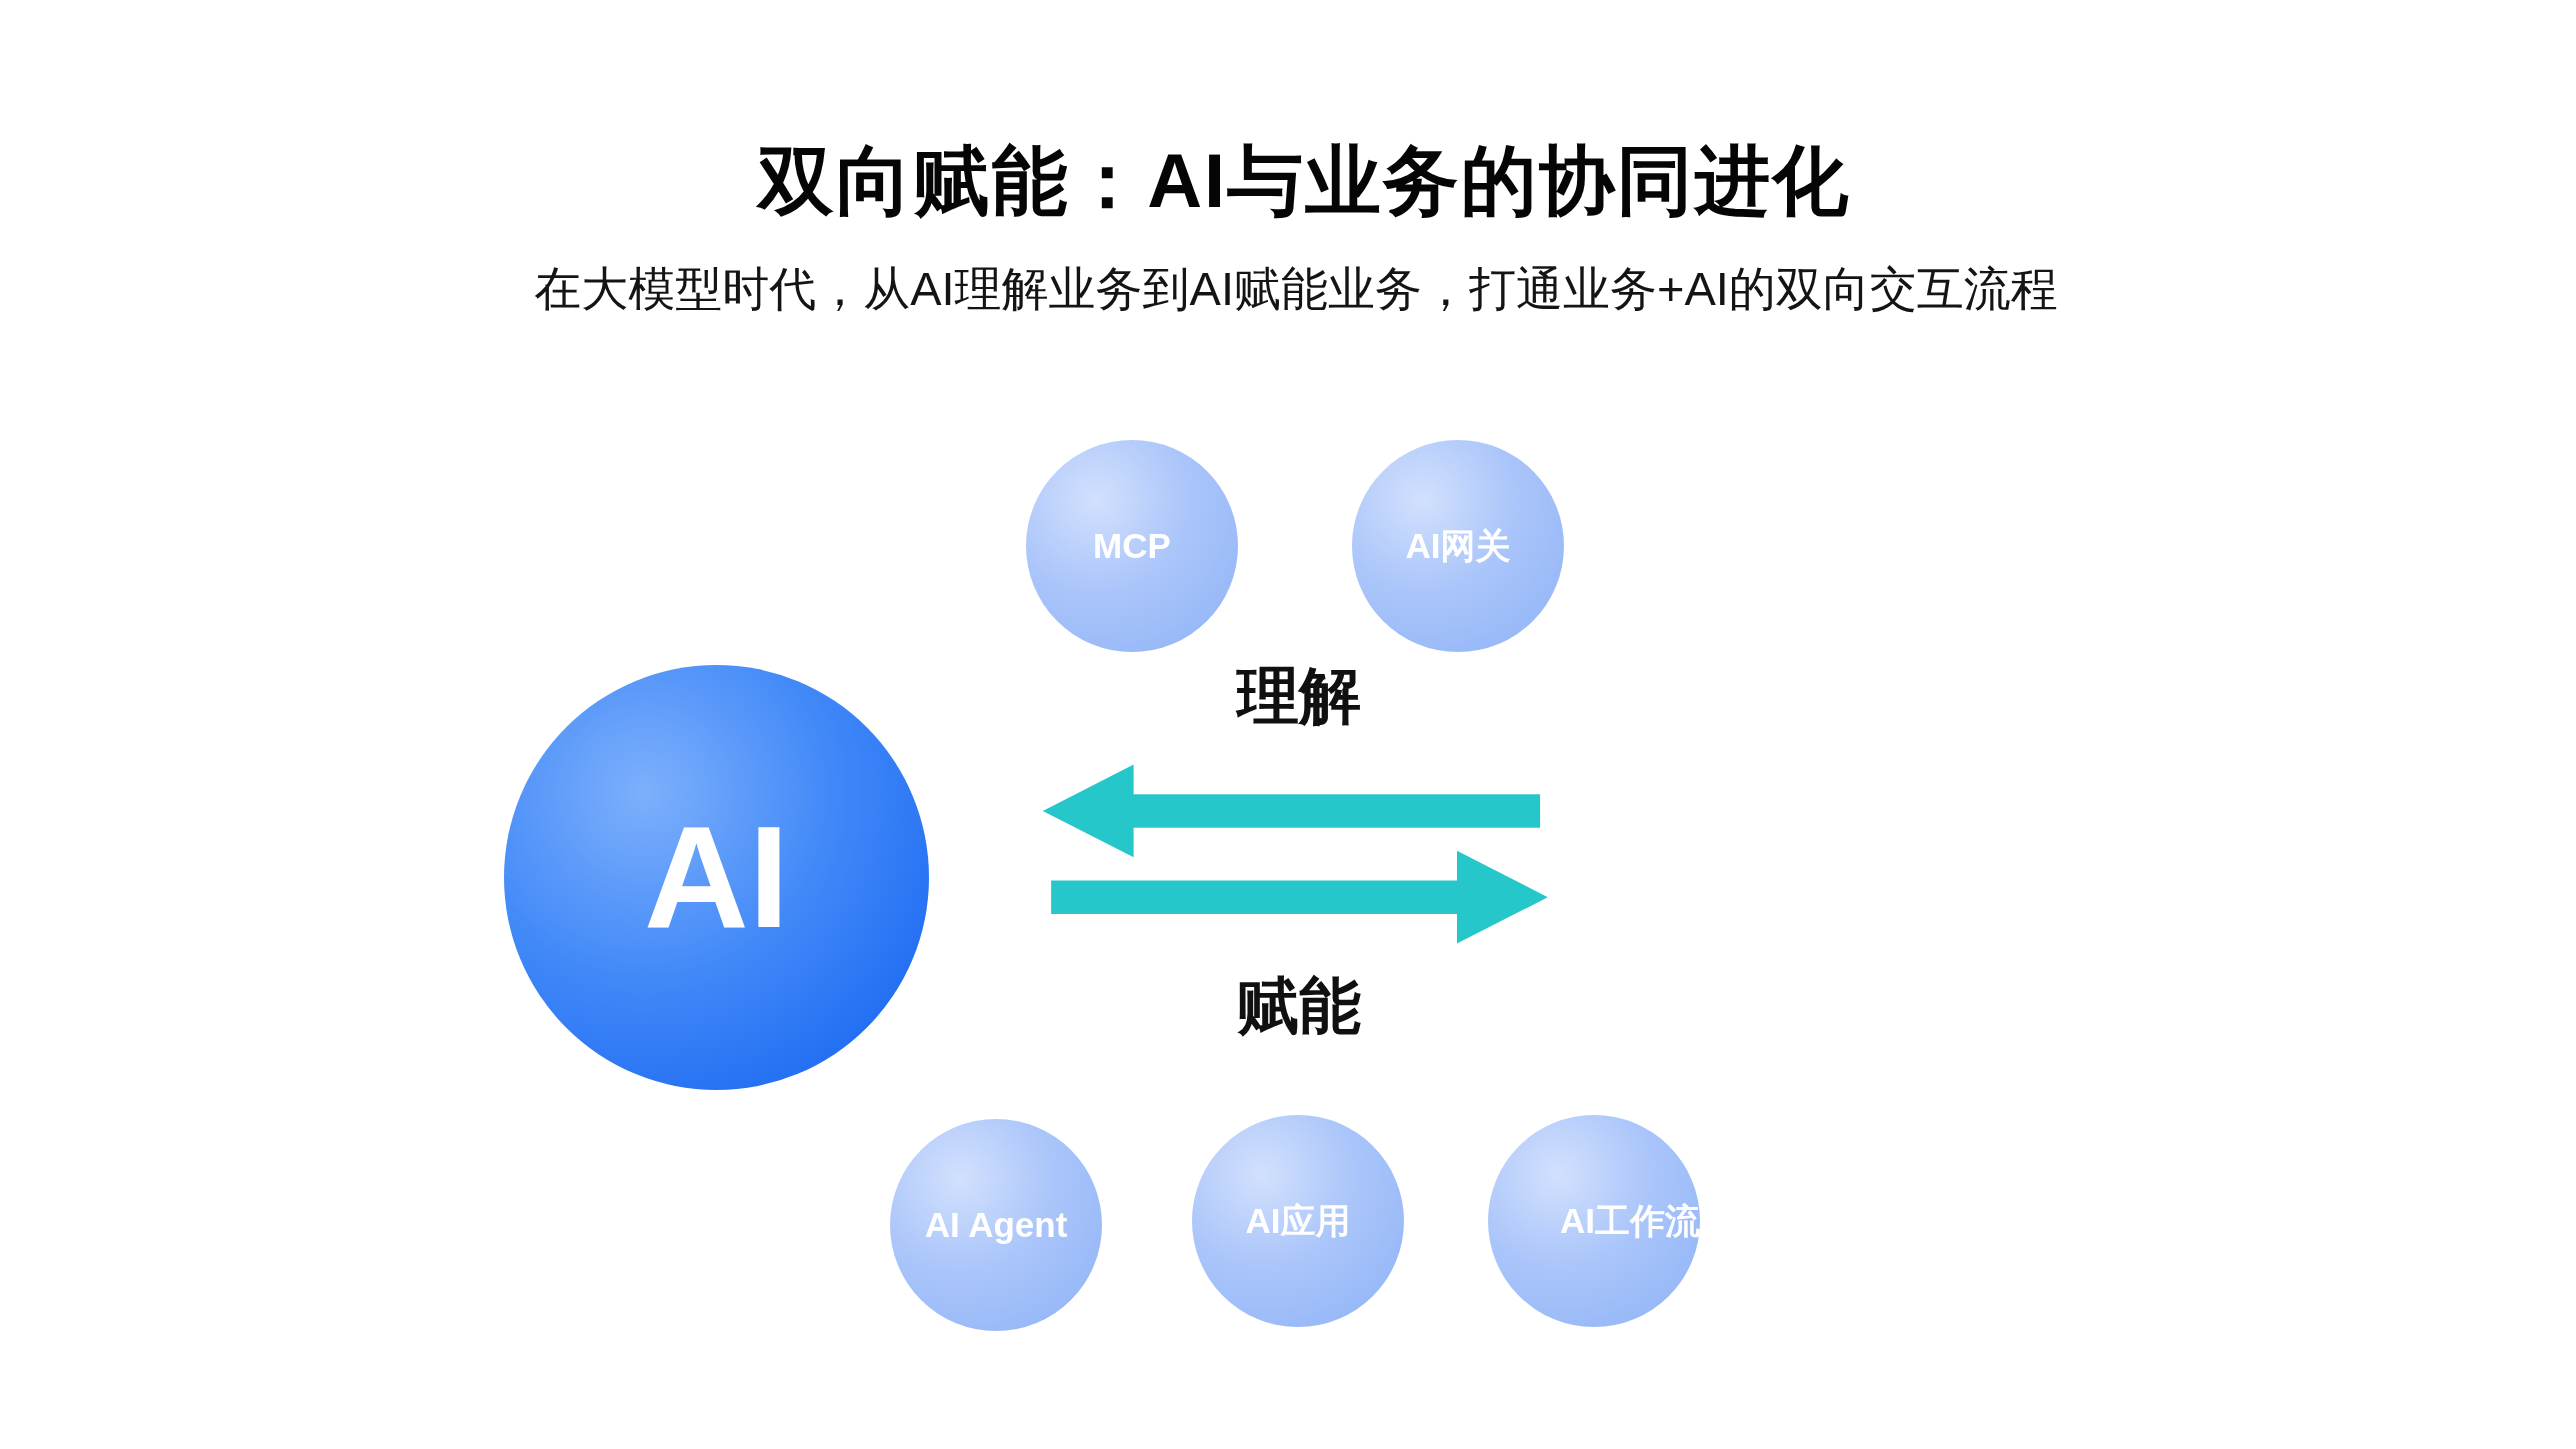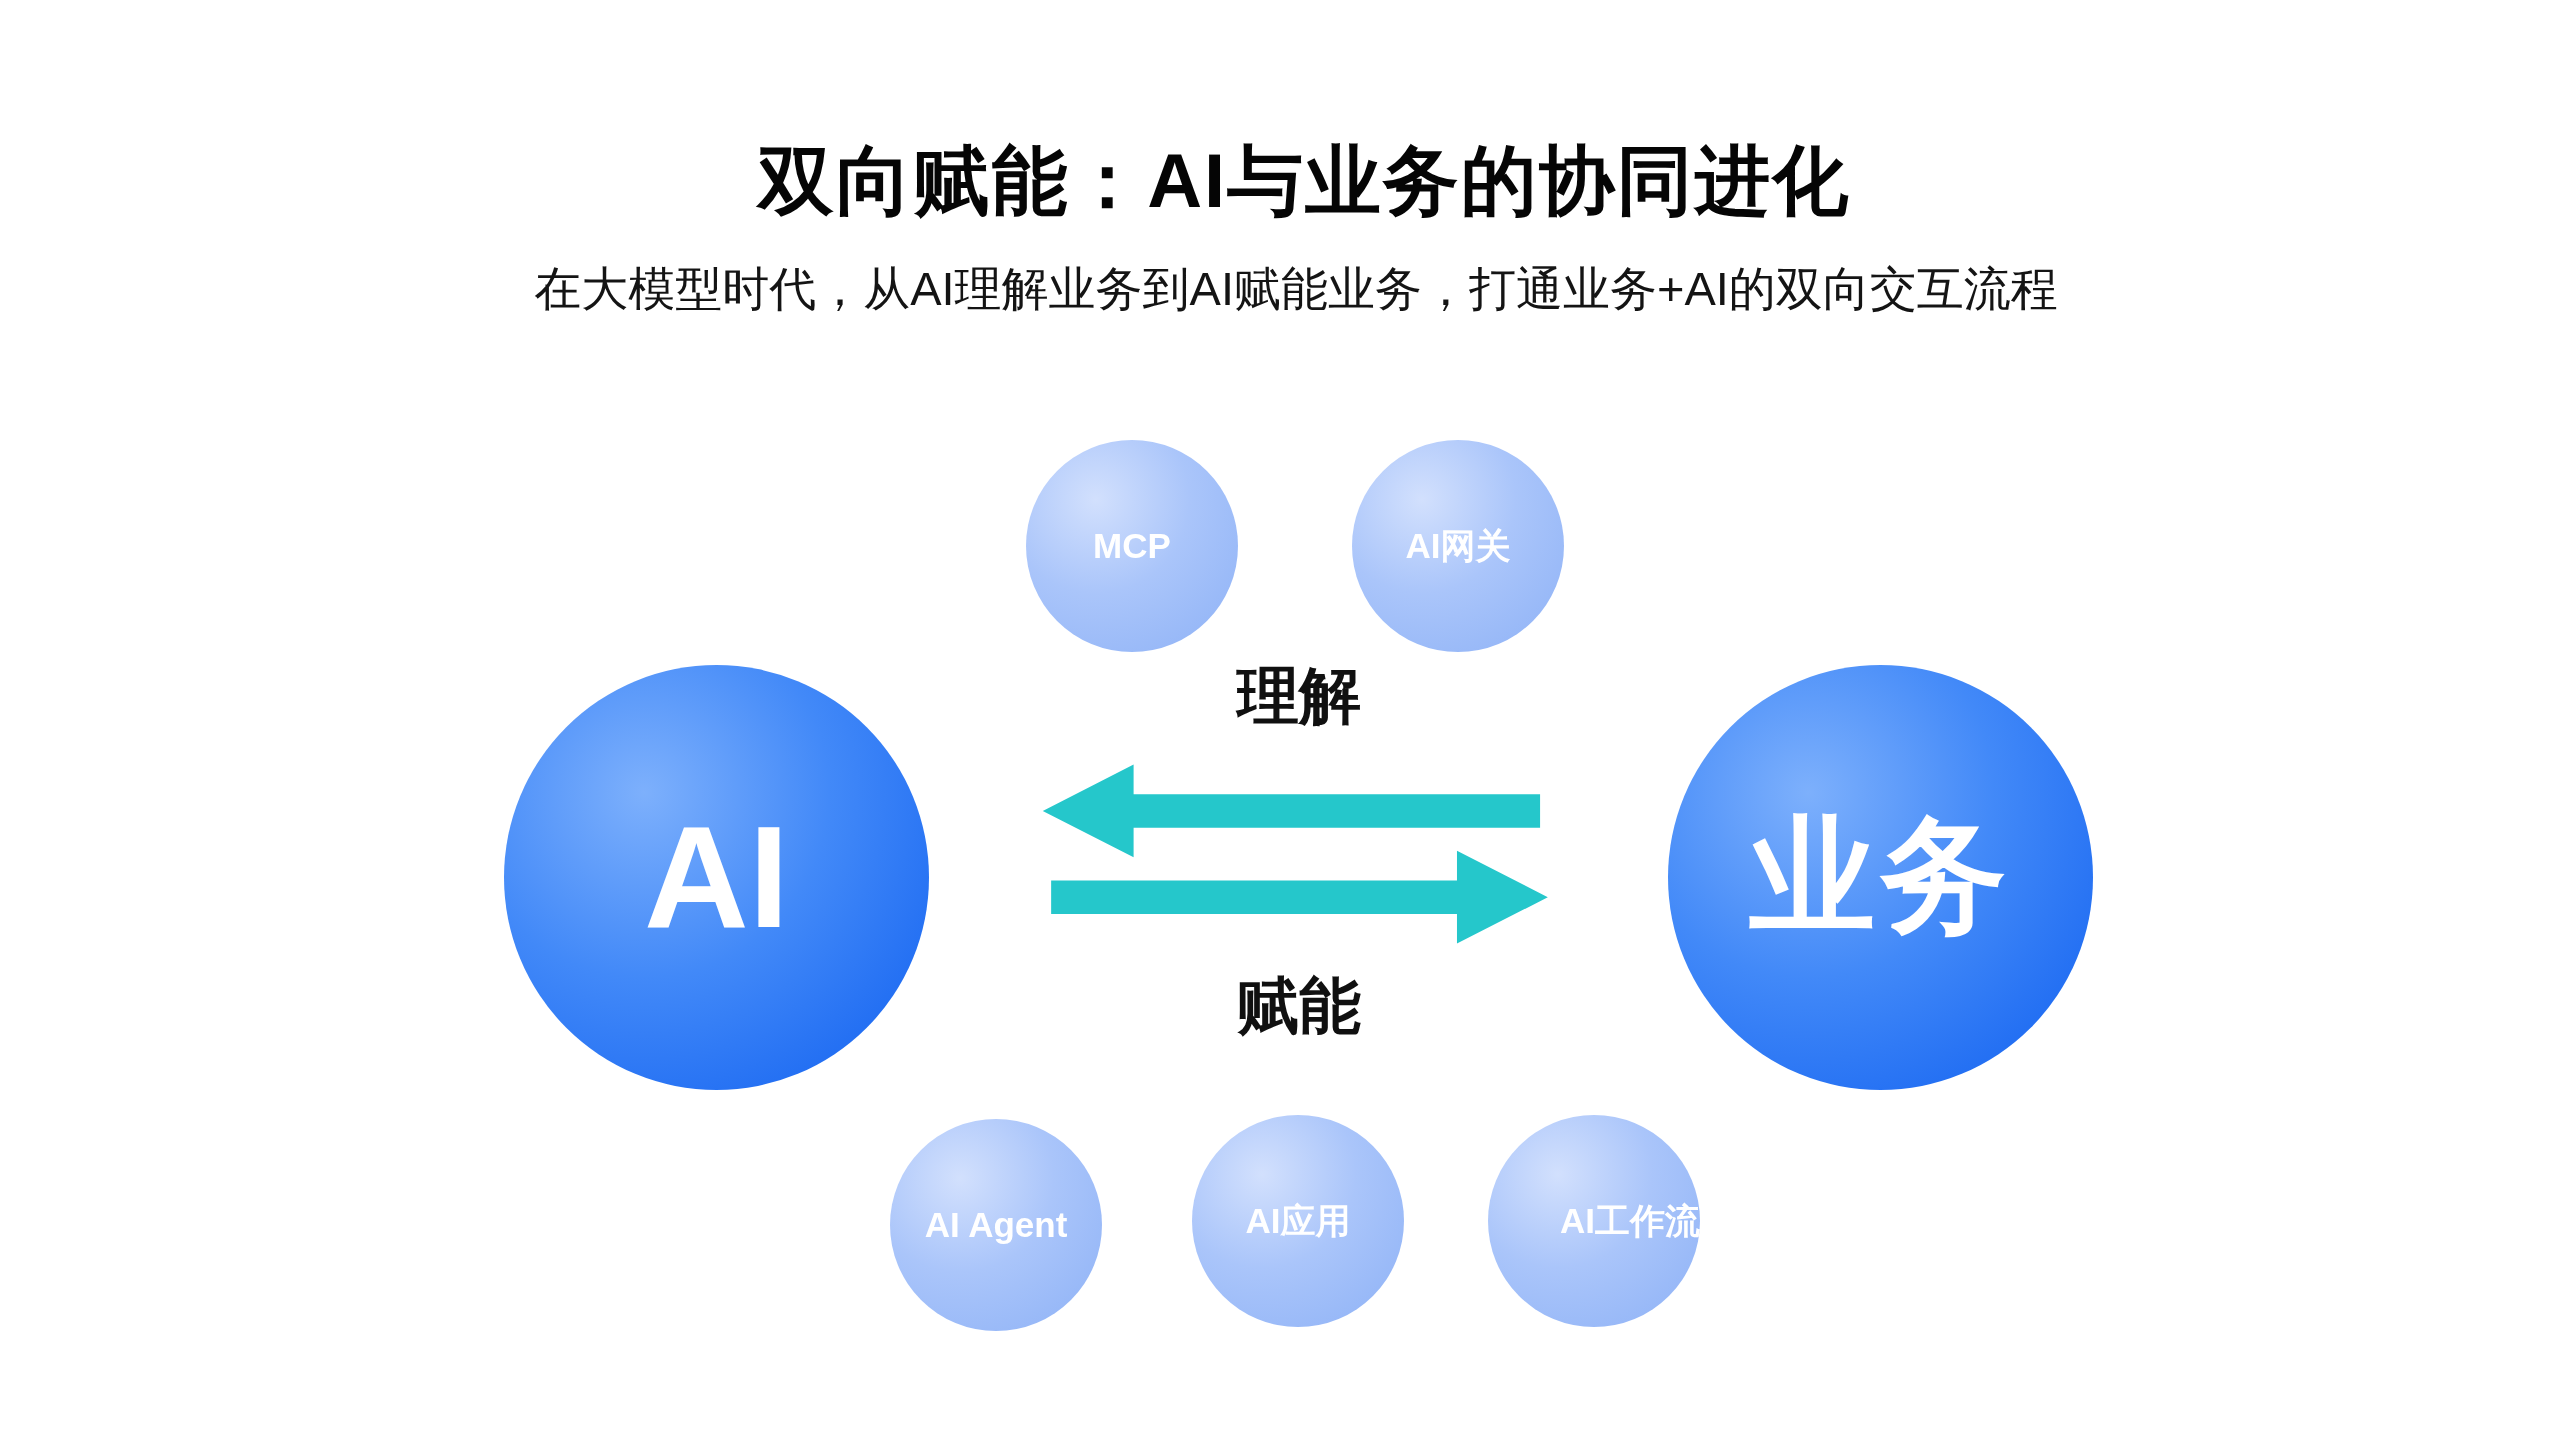--- a/index.html
+++ b/index.html
@@ -100,23 +100,20 @@
   <div class="node node-small node-mcp">
     <span>MCP</span>
   </div>
   <div class="node node-small node-gateway">
     <span>AI网关</span>
   </div>
 
   <div class="node node-big node-ai">
     <span>AI</span>
   </div>
-  <div class="node node-big node-biz">
-    <span>业务</span>
-  </div>
 
   <p class="arrow-label label-understand">理解</p>
   <svg class="arrows-svg" viewBox="0 0 860 360">
     <polygon points="40,110 181,38 181,84 812,84 812,136 181,136 181,182" fill="#25c7cb"></polygon>
     <polygon points="53,218 683,218 683,172 824,244 683,316 683,270 53,270" fill="#25c7cb"></polygon>
   </svg>
   <p class="arrow-label label-empower">赋能</p>
 
   <div class="node node-small node-agent">
     <span>AI Agent</span>

